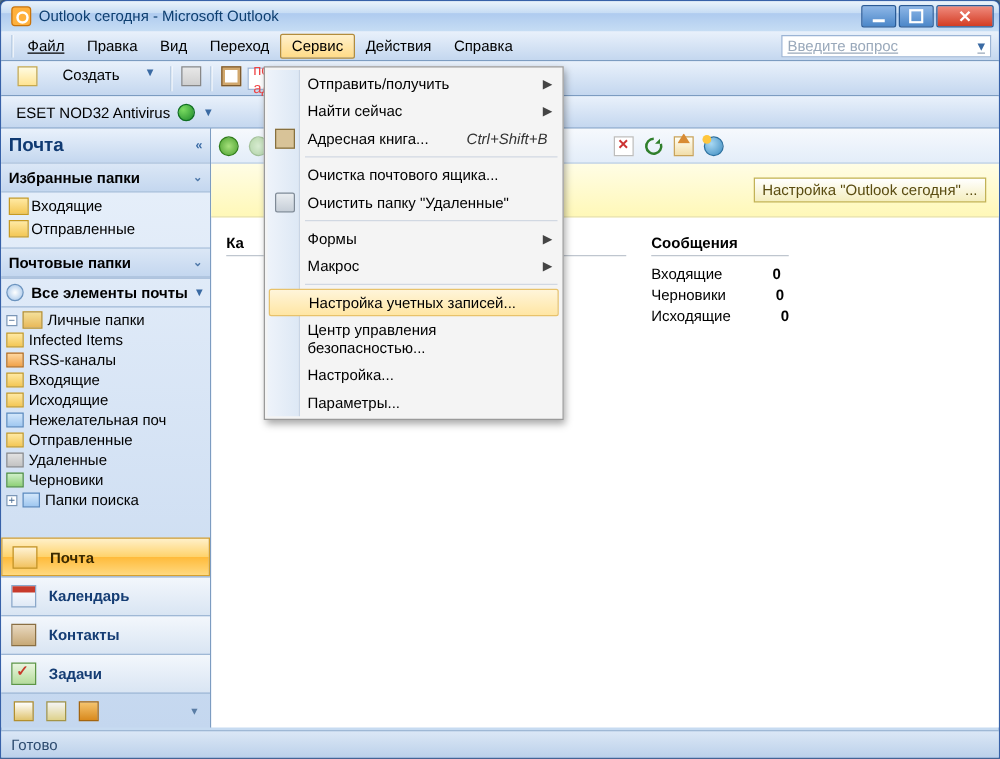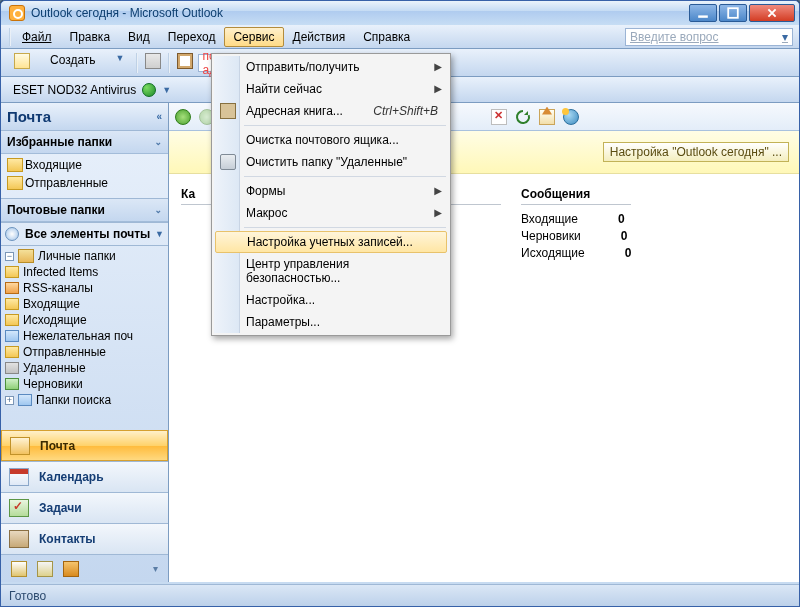--- a/index.html
+++ b/index.html
@@ -316,26 +316,26 @@
       <div class="nav-buttons">
         <div class="navbtn selected">
             <span class="nicon mail"></span>
             <span>Почта</span>
           </div>
         <div class="navbtn">
             <span class="nicon cal"></span>
             <span>Календарь</span>
           </div>
         <div class="navbtn">
+            <span class="nicon cont"></span>
+            <span>Контакты</span>
+          </div>
+        <div class="navbtn">
             <span class="nicon task"></span>
             <span>Задачи</span>
-          </div>
-        <div class="navbtn">
-            <span class="nicon cont"></span>
-            <span>Контакты</span>
           </div>
         <div class="nav-mini">
           <span class="mini-i fold-ico" style="background:linear-gradient(#fff,#e0c46e);border:1px solid #b38f2e"></span>
           <span class="mini-i fold-ico" style="background:linear-gradient(#f5f5f5,#ded28c);border:1px solid #a49548"></span>
           <span class="mini-i" style="background:linear-gradient(#f5c46e,#d98a1e);border:1px solid #a4650f"></span>
           <span style="margin-left:auto;color:#5a7da5;font-size:10px">▾</span>
         </div>
       </div>
     </div>
 

